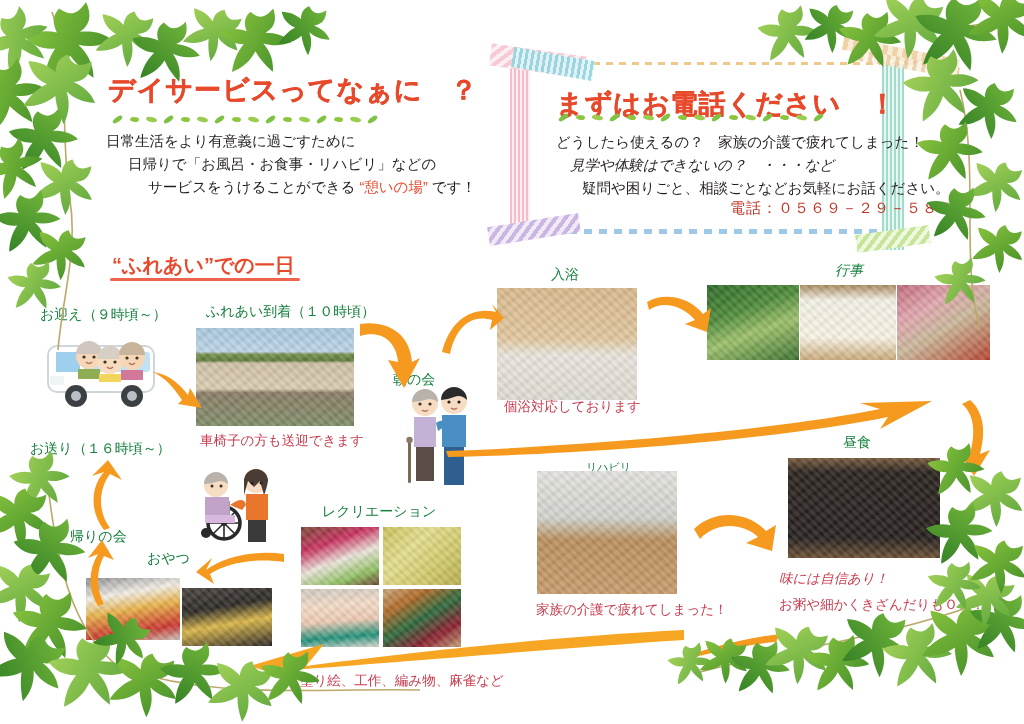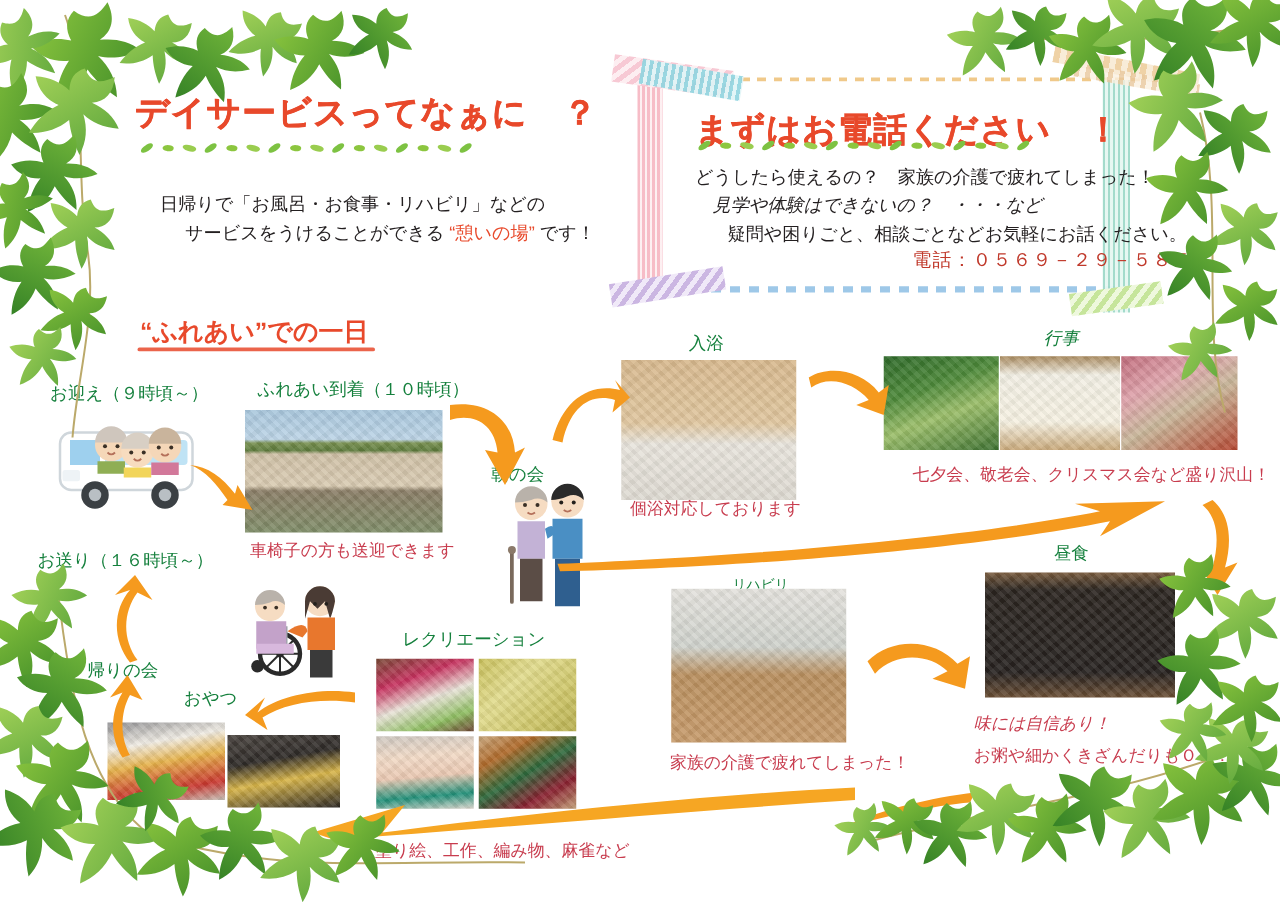--- a/index.html
+++ b/index.html
@@ -82,20 +82,21 @@
 </head>
 <body>
 
 <div id="page">
 
   <div class="abs redtitle title-main" style="left:108px;top:72px;">デイサービスってなぁに　？</div>
   <div class="dashrow" style="left:112px;top:108px;width:300px;">
     <span></span><span></span><span></span><span></span><span></span><span></span><span></span><span></span><span></span><span></span><span></span><span></span><span></span><span></span><span></span><span></span>
   </div>
 
+  <div class="abs bodytext" style="left:106px;top:130px;">日常生活をより有意義に過ごすために</div>
   <div class="abs bodytext" style="left:128px;top:153px;">日帰りで「お風呂・お食事・リハビリ」などの</div>
   <div class="abs bodytext" style="left:148px;top:176px;">
     <span>サービスをうけることができる </span><span class="hl">“憩いの場”</span><span> です！</span>
   </div>
 
   <div class="abs" id="washi-panel">
     <div class="paper"></div>
     <div class="tape tape-dash-top"></div>
     <div class="tape tape-dash-bottom"></div>
     <div class="tape tape-pinkv"></div>
@@ -147,21 +148,20 @@
 
   <div class="photo ph-ev1" style="left:707px;top:285px;width:92px;height:75px;">
       <div class="ph-grain"></div>
     </div>
   <div class="photo ph-ev2" style="left:800px;top:285px;width:96px;height:75px;">
       <div class="ph-grain"></div>
     </div>
   <div class="photo ph-ev3" style="left:897px;top:285px;width:93px;height:75px;">
       <div class="ph-grain"></div>
     </div>
-  <div class="abs cap-red" style="left:730px;top:371px;">七夕会、敬老会、クリスマス会など盛り沢山！</div>
 
   <div class="photo ph-lunch" style="left:788px;top:458px;width:152px;height:100px;">
       <div class="ph-grain"></div>
     </div>
   <div class="abs cap-red" style="left:779px;top:570px;font-style:italic;">味には自信あり！</div>
   <div class="abs cap-red" style="left:779px;top:596px;">お粥や細かくきざんだりもＯＫ！</div>
 
   <div class="photo ph-rehab" style="left:537px;top:471px;width:140px;height:123px;">
       <div class="ph-grain"></div>
     </div>

